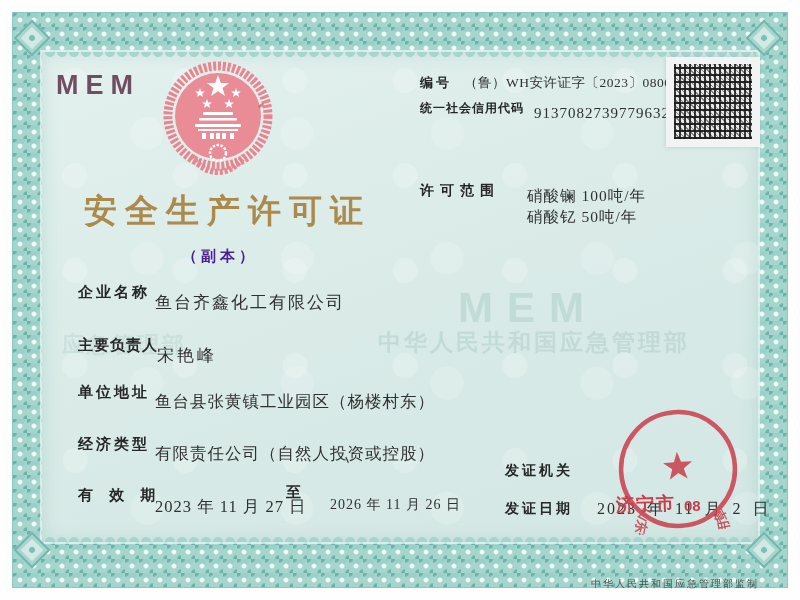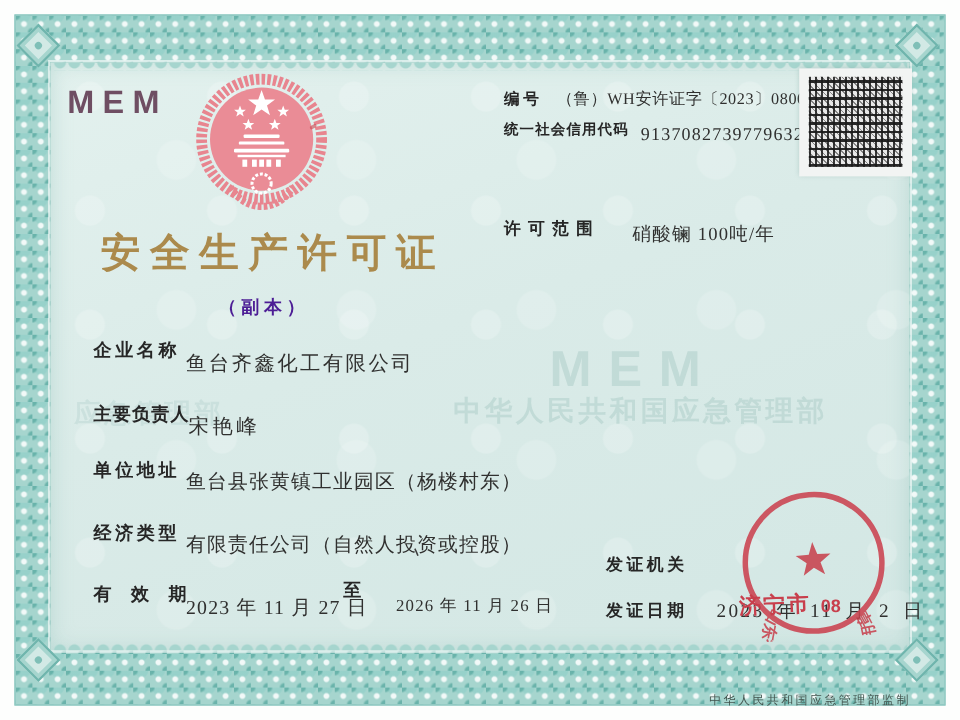--- a/index.html
+++ b/index.html
@@ -181,20 +181,21 @@
   <div class="lbl credit-lbl">统一社会信用代码</div>
   <div class="val credit-val">91370827397796325P</div>
 
   <div class="qr-patch">
     <div class="qr"></div>
   </div>
 
   <div class="lbl scope-lbl">许可范围</div>
   <div class="scope-list">
     <div class="scope-item">硝酸镧  100吨/年</div>
+    <div class="scope-item">硝酸钇  50吨/年</div>
   </div>
 
   <div class="lbl f-lbl1">企业名称</div>
   <div class="val f-val1">鱼台齐鑫化工有限公司</div>
   <div class="lbl f-lbl2">主要负责人</div>
   <div class="val f-val2">宋艳峰</div>
   <div class="lbl f-lbl3">单位地址</div>
   <div class="val f-val3">鱼台县张黄镇工业园区（杨楼村东）</div>
   <div class="lbl f-lbl4">经济类型</div>
   <div class="val f-val4">有限责任公司（自然人投资或控股）</div>

